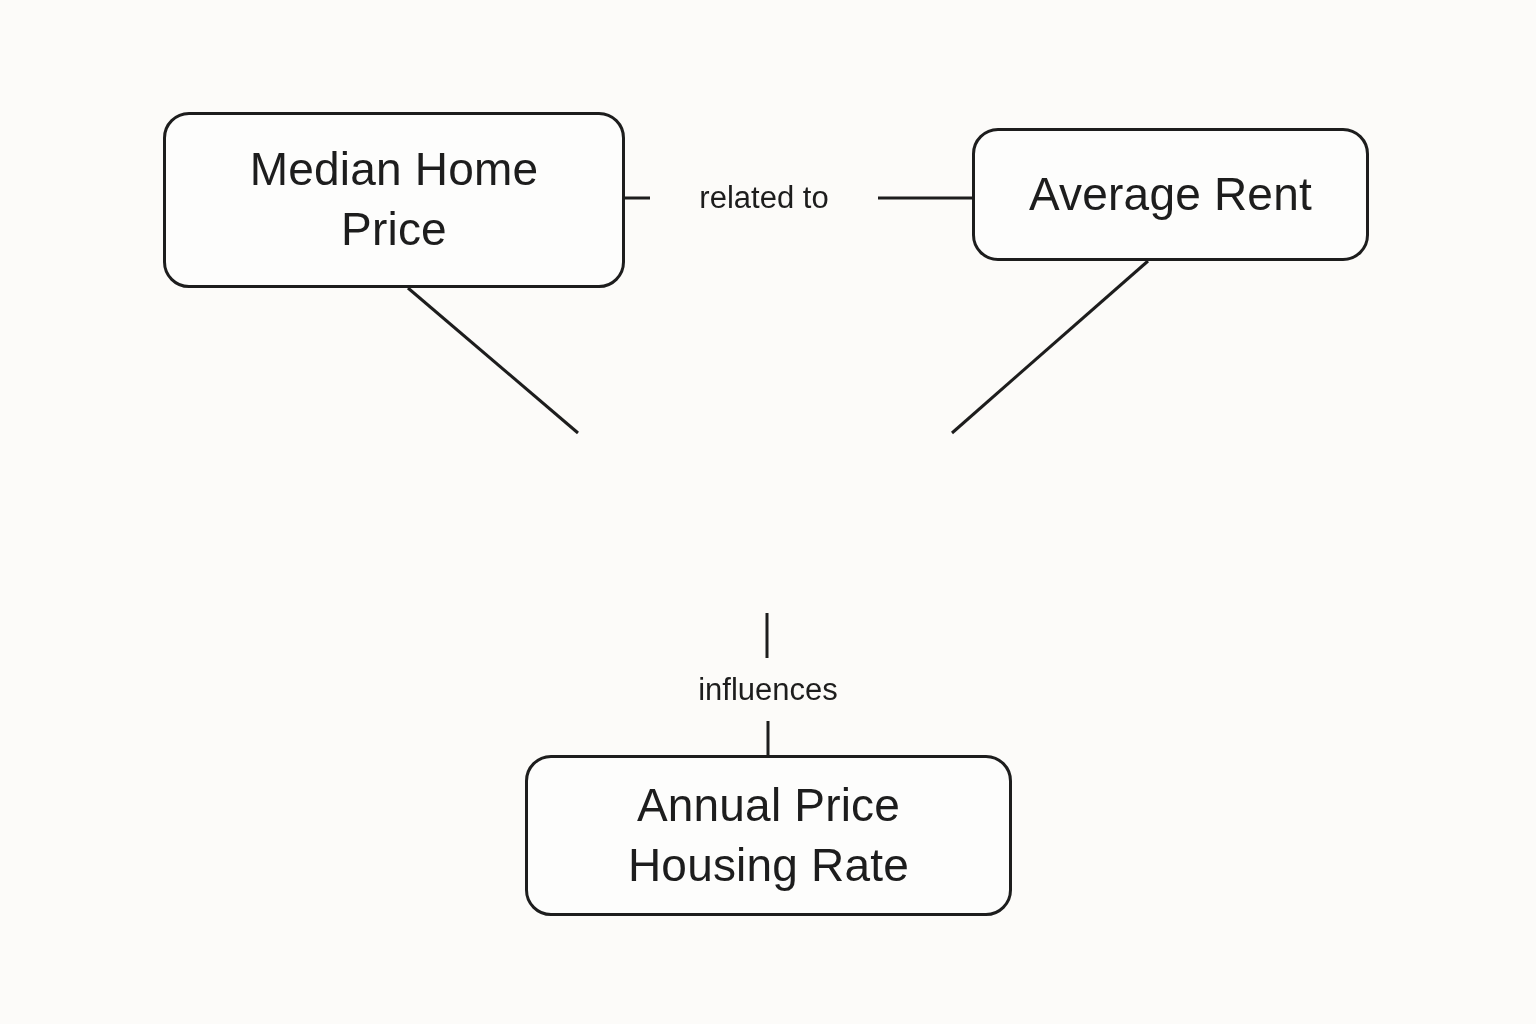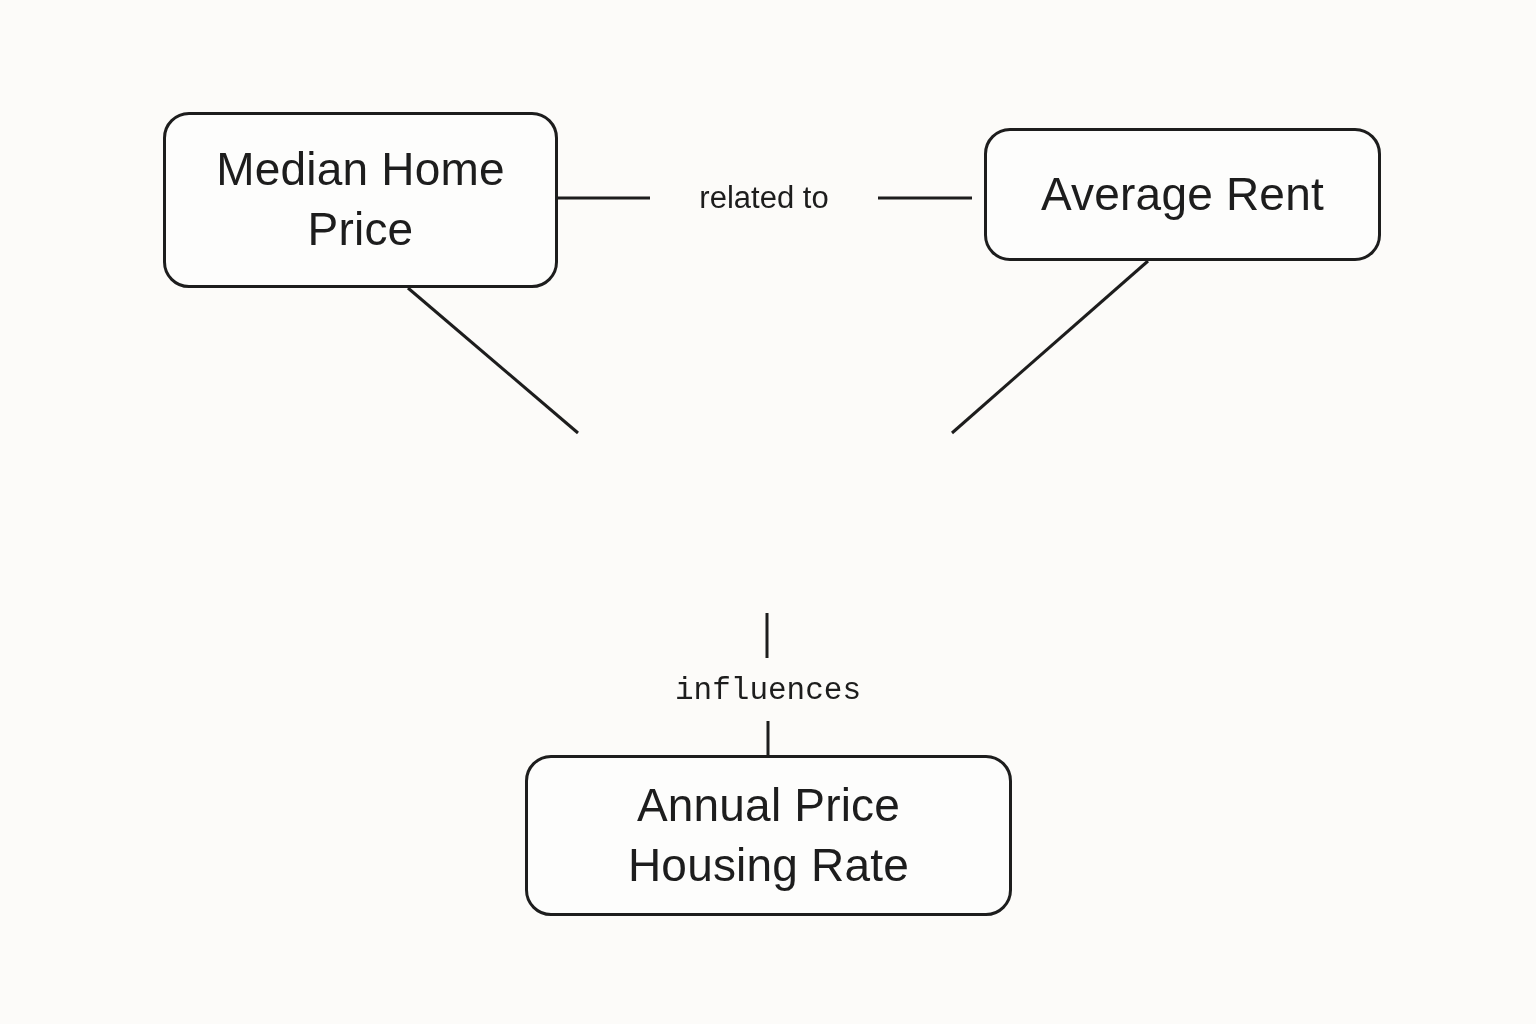--- a/index.html
+++ b/index.html
@@ -37,34 +37,34 @@
     justify-content: center;
     text-align: center;
   }
   .node-label {
     font-size: 46px;
     font-weight: 500;
     line-height: 1.3;
     white-space: pre-line;
     letter-spacing: 0.2px;
   }
-  .node-median  { left: 163px;  top: 112px; width: 395px; height: 176px; align-items: center; }
-  .node-rent    { left: 972px;  top: 128px; width: 397px; height: 133px; margin-left: 12px; }
+  .node-median  { left: 163px;  top: 112px; width: 462px; height: 176px; align-items: center; }
+  .node-rent    { left: 972px;  top: 128px; width: 397px; height: 133px; }
   .node-market  { left: 515px;  top: 433px; width: 505px; height: 180px; }
   .node-growth  { left: 525px;  top: 755px; width: 487px; height: 161px; }
   .edge-label {
     position: absolute;
     transform: translate(-50%, -50%);
     font-size: 31px;
     font-weight: 400;
     white-space: nowrap;
     color: #1d1d1d;
   }
   .label-related    { left: 764px; top: 198px; }
-  .label-influences { left: 768px; top: 690px; font-family: Liberation Mono, monospace; }
+  .label-influences { left: 768px; top: 690px; }
 </style>
 </head>
 <body>
 
 <div class="canvas">
 
   <svg class="edges" viewBox="0 0 1536 1024" xmlns="http://www.w3.org/2000/svg">
     <line x1="558" y1="198" x2="650" y2="198" stroke-width="3" stroke="#1d1d1d"></line>
     <line x1="878" y1="198" x2="972" y2="198" stroke-width="3" stroke="#1d1d1d"></line>
     <line x1="408" y1="288" x2="578" y2="433" stroke-width="3" stroke="#1d1d1d"></line>

